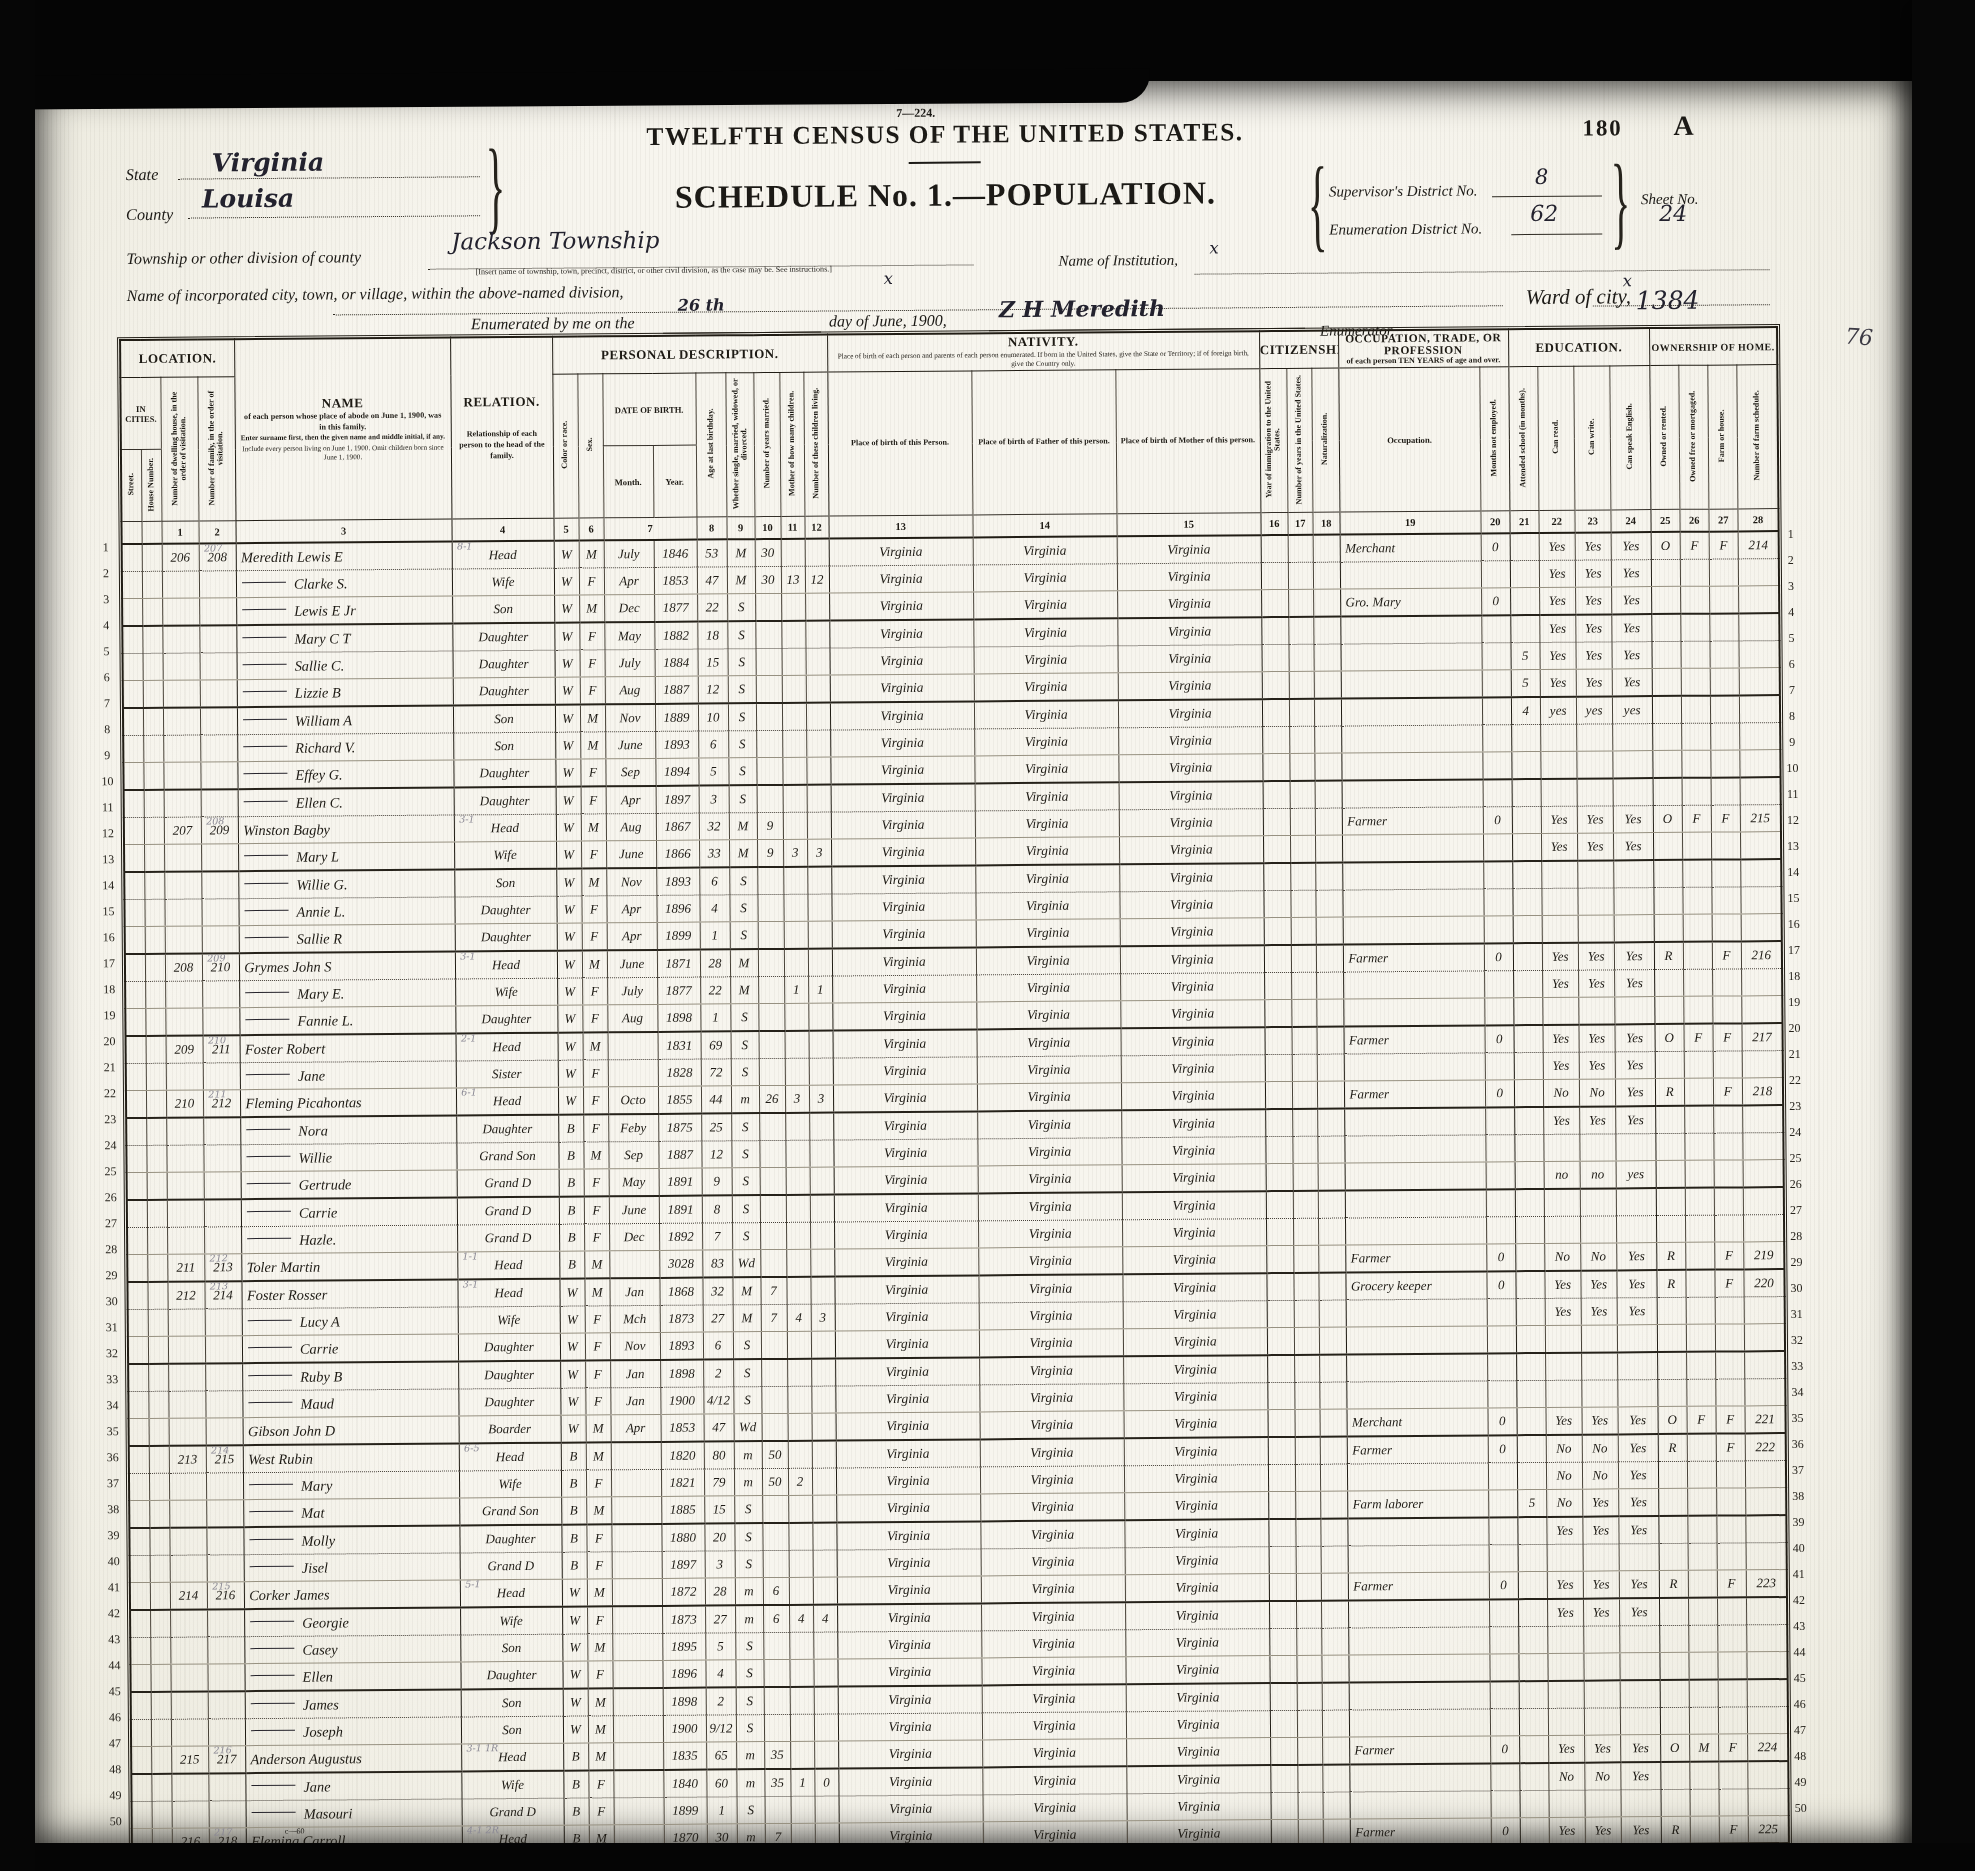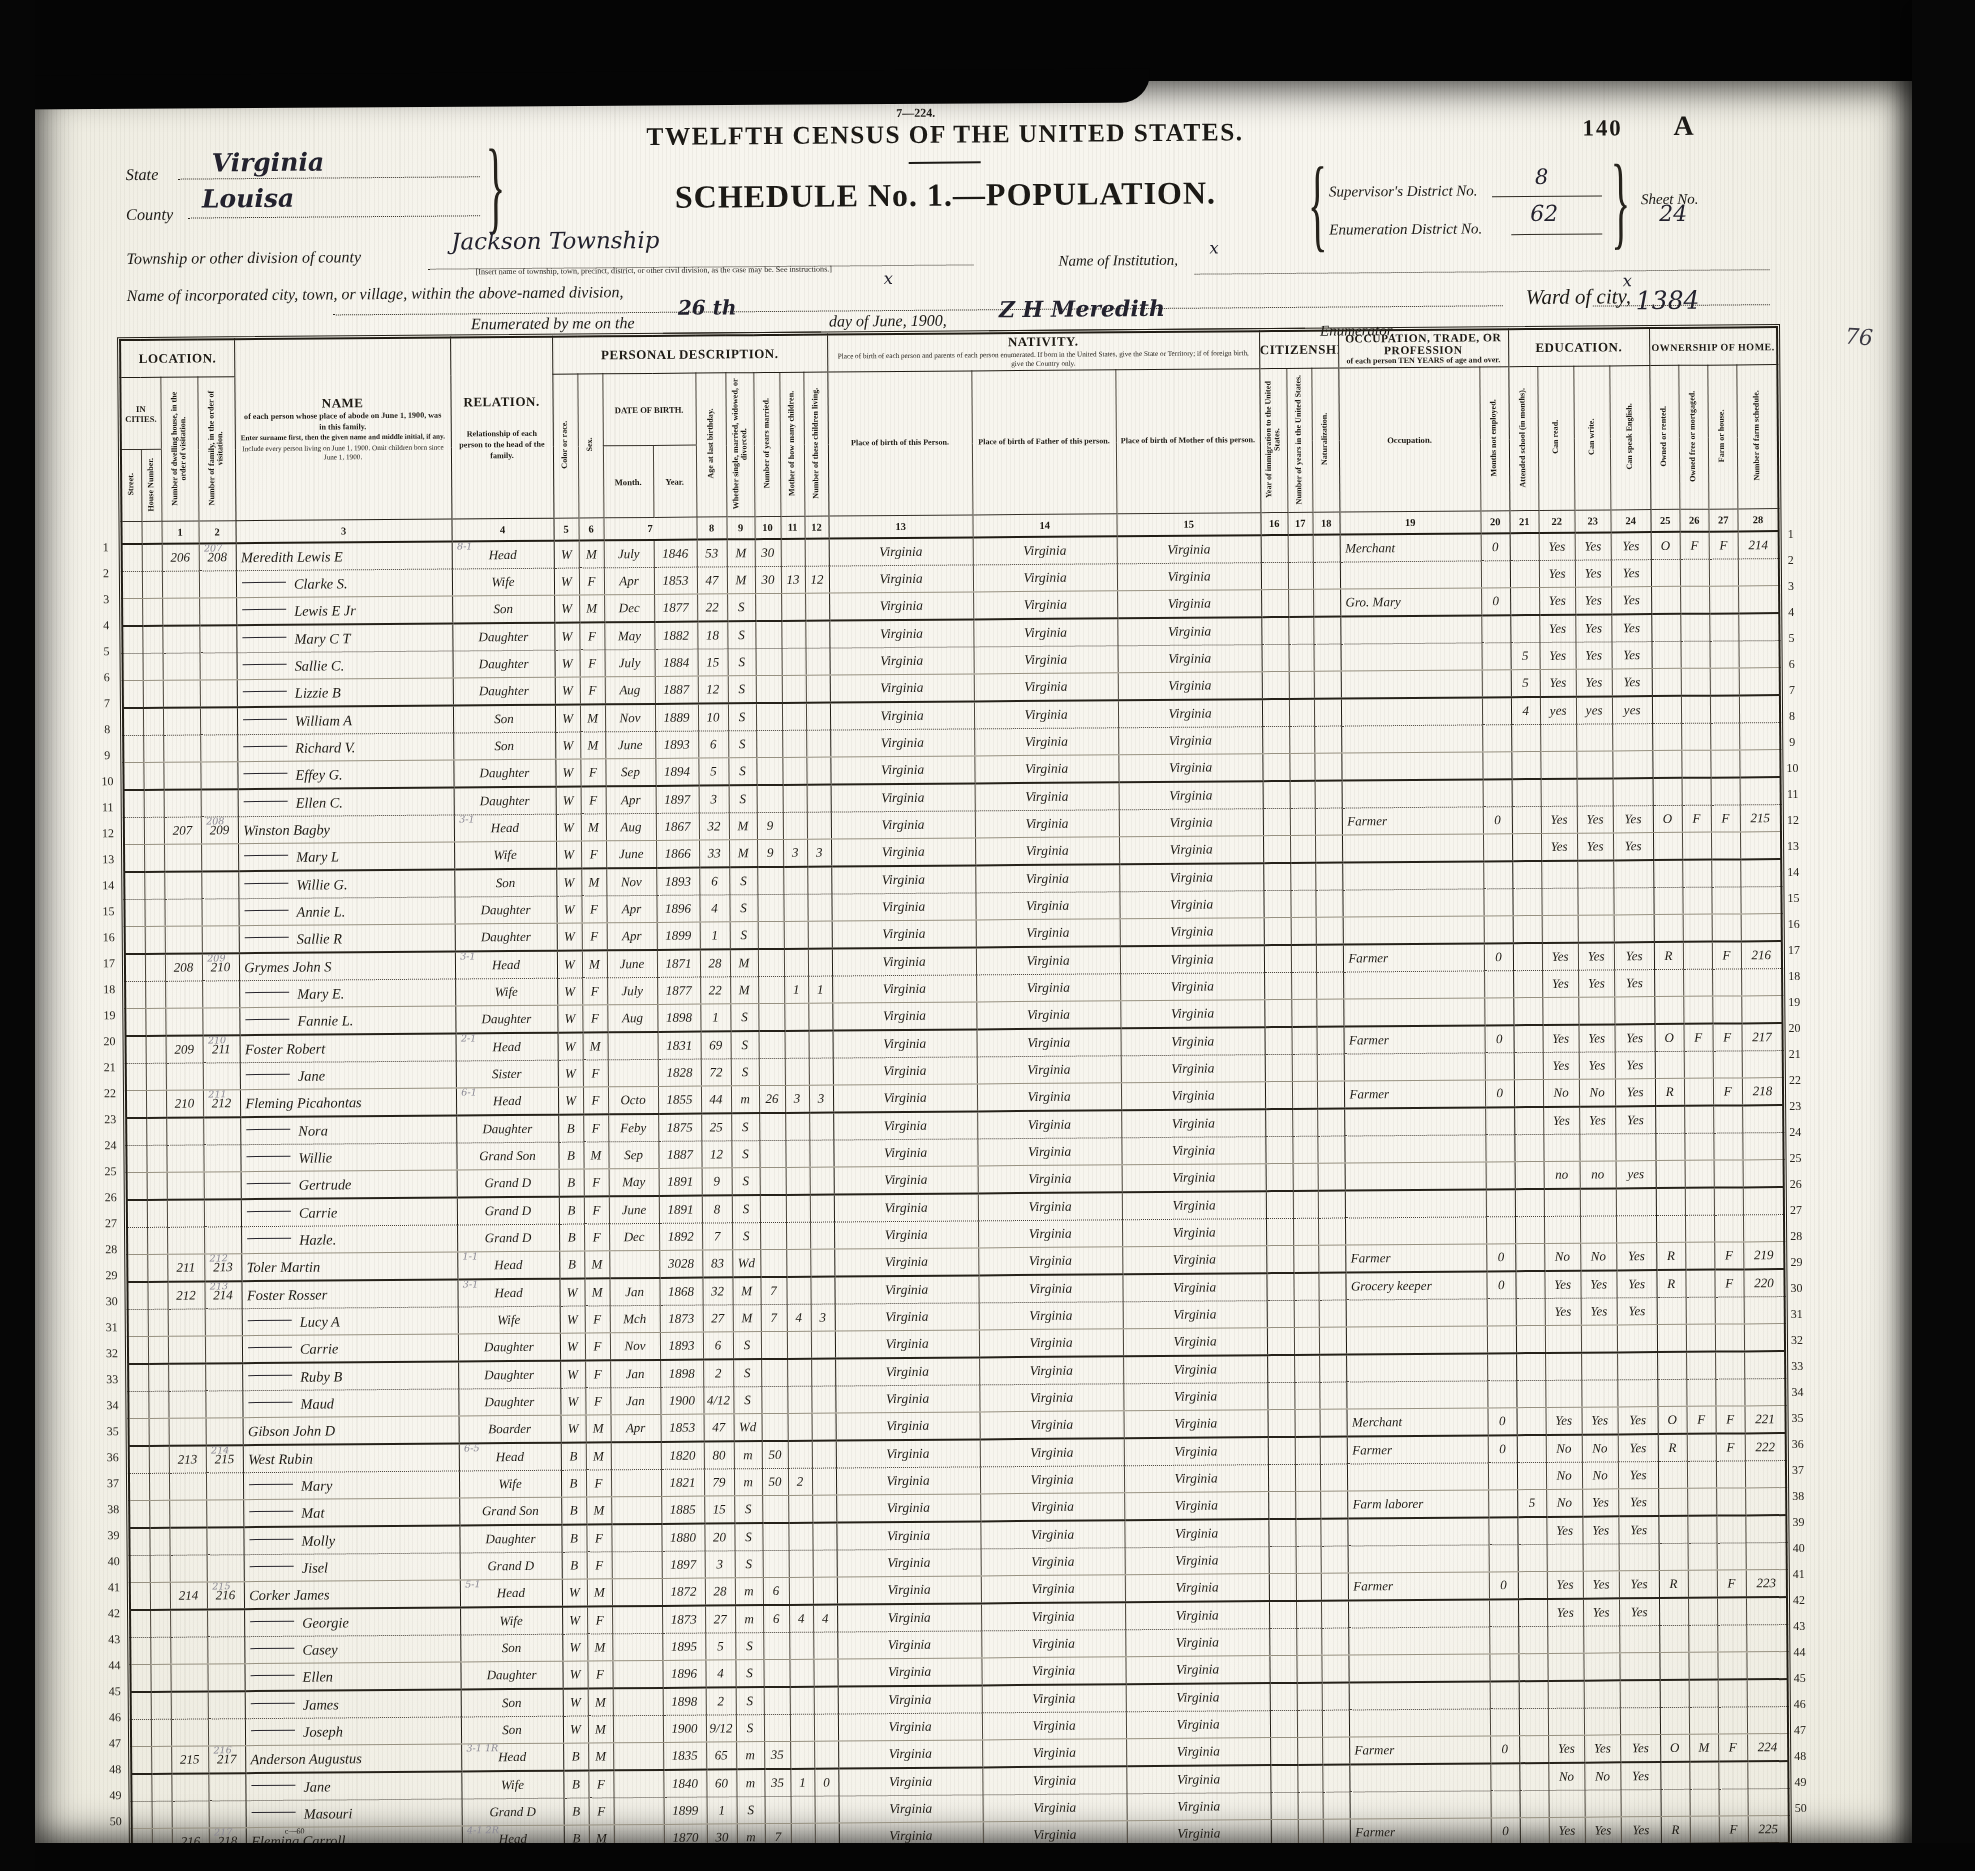--- a/index.html
+++ b/index.html
@@ -69,21 +69,21 @@
 
 <div class="page">
   <div class="paper"></div>
   <div class="tilt">
 
     <div class="pr" style="left:901px;top:105px;font-size:12px;font-weight:bold;">7—224.</div>
     <div class="pr" style="left:561px;top:119px;width:777px;text-align:center;font-size:25.4px;font-weight:bold;letter-spacing:1.4px;">TWELFTH CENSUS OF THE UNITED STATES.</div>
     <div class="pr" style="left:913px;top:161px;width:72px;border-bottom:2.4px solid #1c1a16;"></div>
     <div class="pr" style="left:561px;top:176px;width:777px;text-align:center;font-size:32px;font-weight:bold;letter-spacing:1px;">SCHEDULE No. 1.—POPULATION.</div>
 
-    <div class="pr" style="left:1587px;top:120px;font-size:23px;font-weight:bold;letter-spacing:1.9px;">140</div>
+    <div class="pr" style="left:1587px;top:120px;font-size:23px;font-weight:bold;letter-spacing:1.9px;">180</div>
     <div class="pr" style="left:1678px;top:115px;font-size:28px;font-weight:bold;">A</div>
     <div class="hw" style="position:absolute;left:1848px;top:331px;font-size:22px;color:#3c3a44;transform:rotate(4deg);">76</div>
 
     <div class="pr it" style="left:130px;top:158px;font-size:16.3px;">State</div>
     <div class="hwb" style="position:absolute;left:216px;top:142px;font-size:25px;">Virginia</div>
     <div class="pr dotline" style="left:182px;top:164px;width:302px;"></div>
     <div class="pr it" style="left:130px;top:198px;font-size:16.3px;">County</div>
     <div class="hwb" style="position:absolute;left:206px;top:178px;font-size:25px;">Louisa</div>
     <div class="pr dotline" style="left:192px;top:203px;width:292px;"></div>
     <div class="pr brace" style="left:490px;top:158px;">}</div>
@@ -109,21 +109,21 @@
 
     <div class="pr it" style="left:130px;top:280px;font-size:16px;">Name of incorporated city, town, or village, within the above-named division,</div>
     <div class="hw" style="position:absolute;left:887px;top:268px;font-size:16.3px;">x</div>
     <div class="pr dotline" style="left:336px;top:301px;width:1170px;"></div>
     <div class="pr it" style="left:1529px;top:289px;font-size:21px;">Ward of city,</div>
     <div class="hw" style="position:absolute;left:1626px;top:276px;font-size:16.3px;">x</div>
     <div class="hw" style="position:absolute;left:1639px;top:291px;font-size:25px;">1384</div>
     <div class="pr dotline" style="left:1596px;top:302px;width:177px;"></div>
 
     <div class="pr it" style="left:474px;top:311px;font-size:16px;">Enumerated by me on the</div>
-    <div class="hwb" style="position:absolute;left:681px;top:293px;font-size:20px;text-align:center;">26 th</div>
+    <div class="hwb" style="position:absolute;left:681px;top:293px;font-size:16px;text-align:center;">26 th</div>
     <div class="pr solidline" style="left:666px;top:322px;width:158px;"></div>
     <div class="pr it" style="left:832px;top:311px;font-size:16px;">day of June, 1900,</div>
     <div class="hwb" style="position:absolute;left:1002px;top:296px;font-size:22px;">Z H Meredith</div>
     <div class="pr solidline" style="left:992px;top:322px;width:316px;"></div>
     <div class="pr it" style="left:1323px;top:325px;font-size:15px;">Enumerator.</div>
 
     <div class="gut" id="gut-left" style="left:96px;top:527px;">
         <div>1</div>
         <div>2</div>
         <div>3</div>

